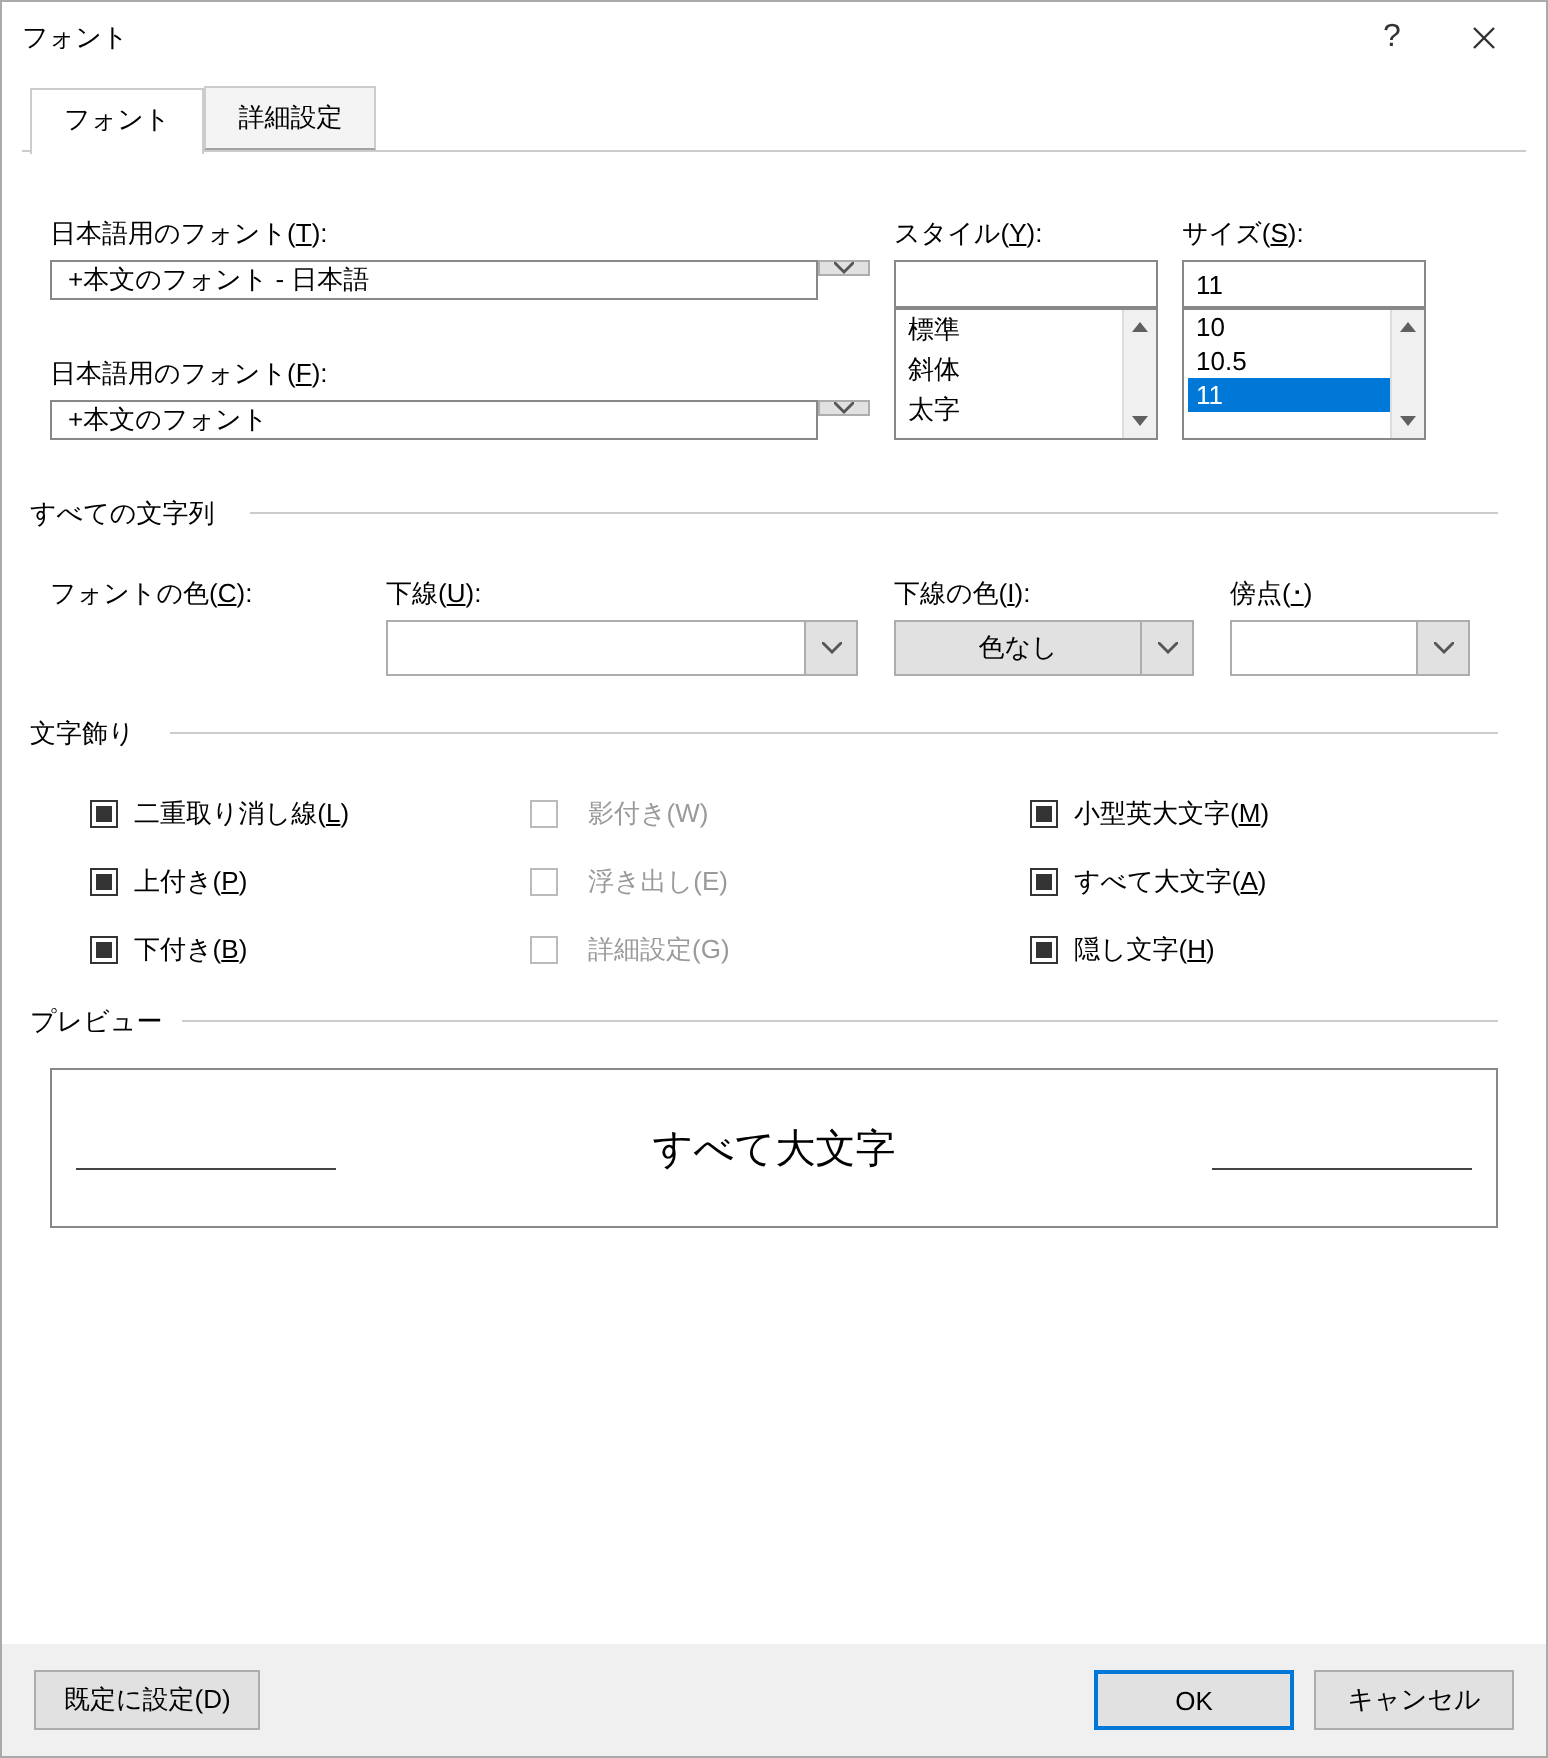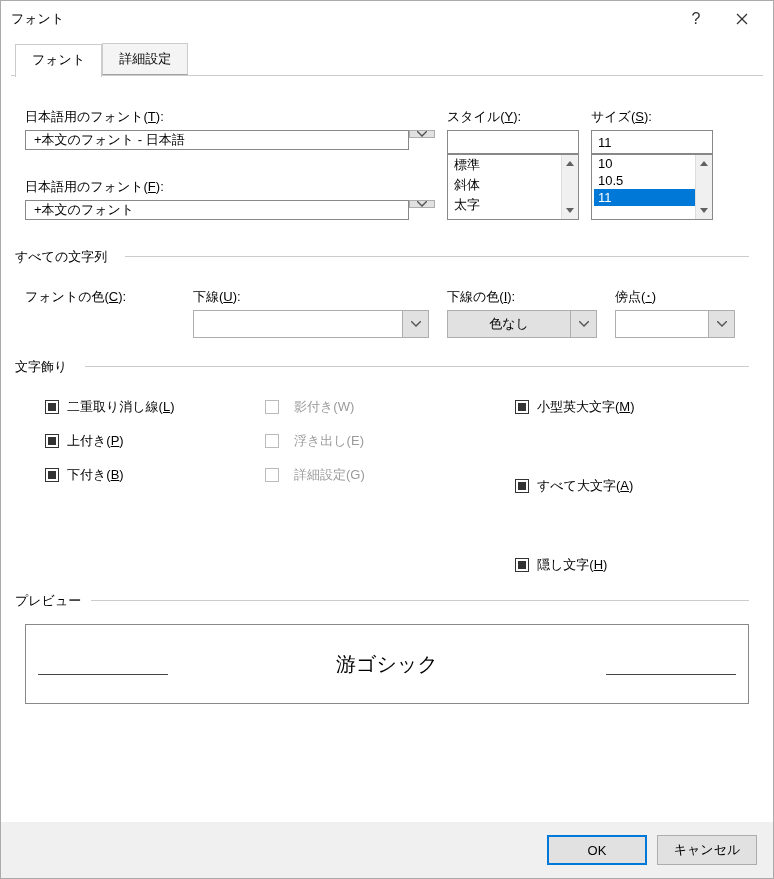--- a/index.html
+++ b/index.html
@@ -233,21 +233,21 @@
             </div>
           <div class="check disabled">
               <div class="box"></div>
               <span><span>浮き出し(</span><span>E</span><span>)</span></span>
             </div>
           <div class="check disabled">
               <div class="box"></div>
               <span><span>詳細設定(</span><span>G</span><span>)</span></span>
             </div>
         </div>
-        <div class="col" style="width:210px;gap:45px;">
+        <div class="col" style="width:210px;">
           <div class="check">
               <div class="box">
                 <div class="fill"></div>
               </div>
               <span><span>小型英大文字(</span><u class="acc">M</u><span>)</span></span>
             </div>
           <div class="check">
               <div class="box">
                 <div class="fill"></div>
               </div>
@@ -262,26 +262,27 @@
         </div>
       </div>
 
       <div class="groupline" style="margin-top:18px; margin-left:-8px;">
         <span class="grouplabel">プレビュー</span>
         <div class="line" style="left:74px;"></div>
       </div>
 
       <div class="preview">
         <div class="uline" style="left:12px; width:130px;"></div>
-        <span>游ゴシック</span>
+        <span>すべて大文字</span>
         <div class="uline" style="right:12px; width:130px;"></div>
       </div>
 
     </div>
   </div>
 
   <div class="footer">
+    <div class="btn-std ml">既定に設定(D)</div>
     <div class="spacer"></div>
     <div class="btn-std btn-default">OK</div>
     <div class="btn-std">キャンセル</div>
   </div>
 
 </div>
 
 </body></html>

